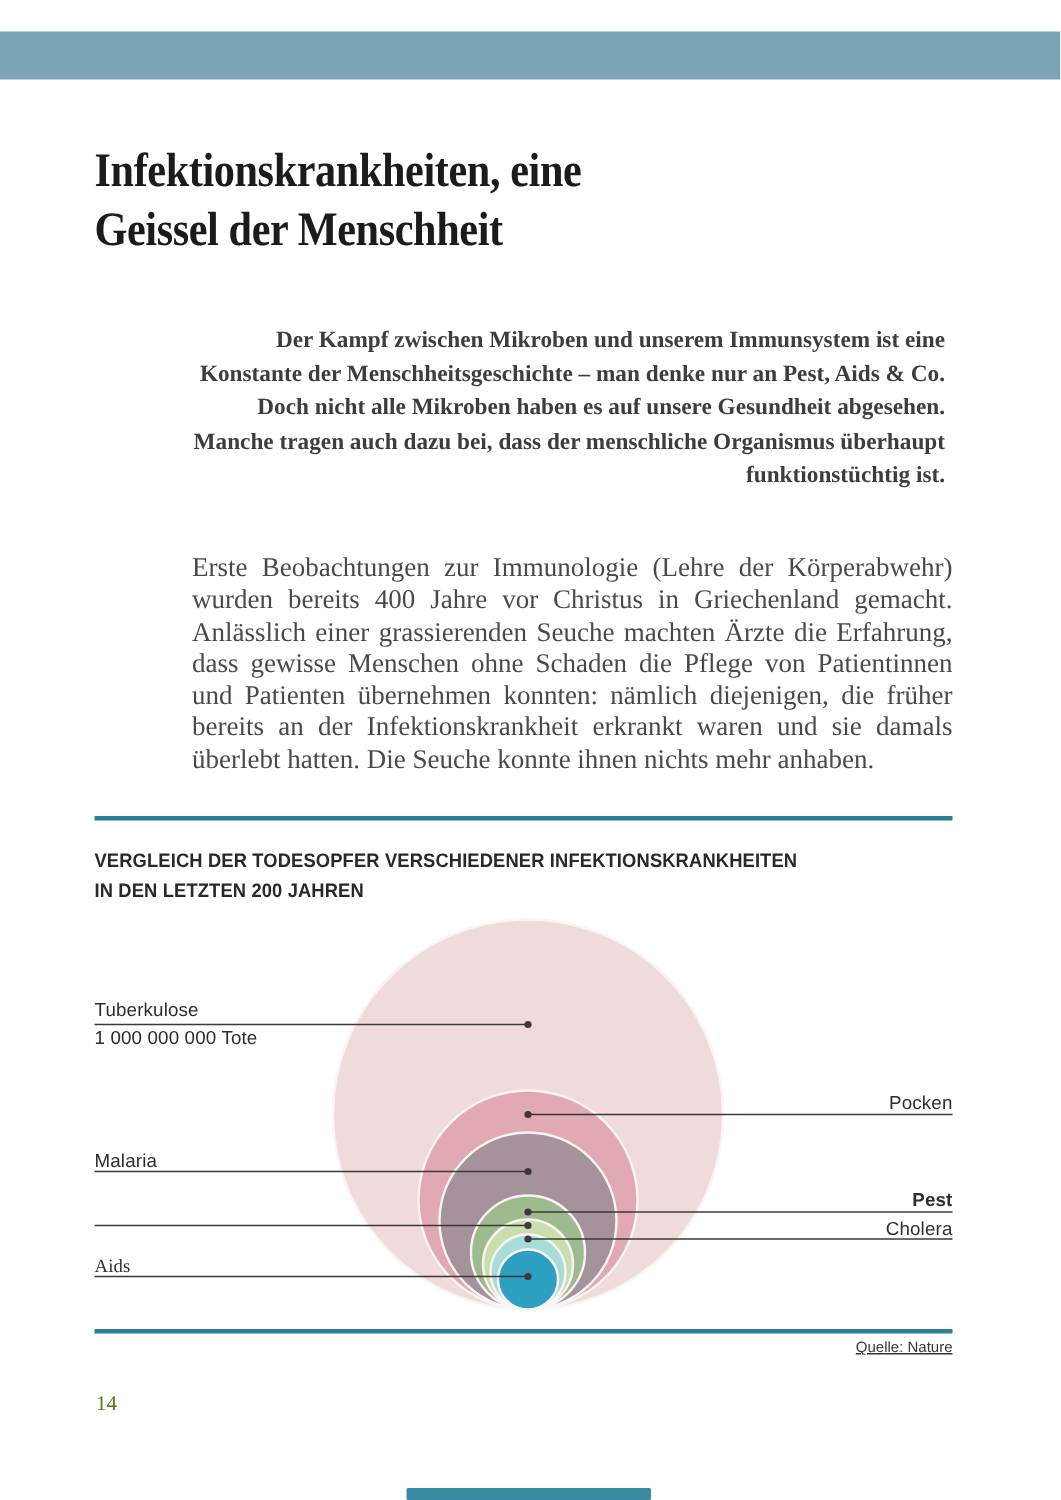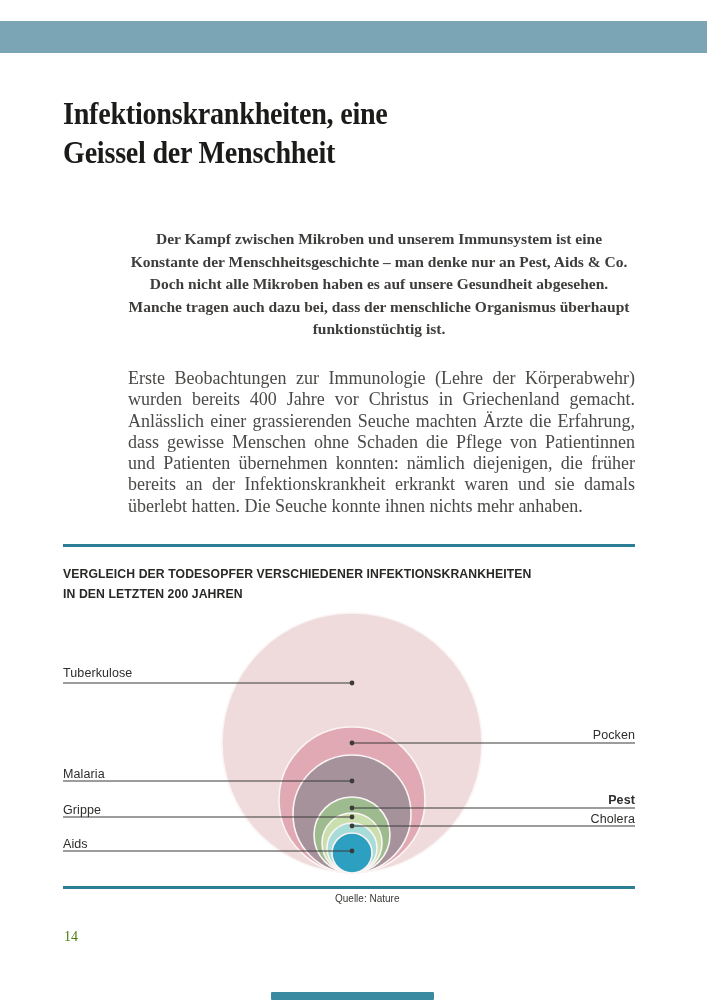--- a/index.html
+++ b/index.html
@@ -20,24 +20,24 @@
   }
   .title{
     position:absolute;left:63px;top:94px;width:620px;margin:0;
     font-family:"Liberation Serif", serif;
     font-size:32px;line-height:39px;font-weight:700;
     color:#1b1b19;white-space:pre-line;
     transform:scaleX(0.88);transform-origin:left top;
     letter-spacing:-0.3px;z-index:2;
   }
   .lead{
-    position:absolute;left:128px;top:228px;width:502px;margin:0;
+    position:absolute;left:128px;top:216px;width:502px;margin:0;
     font-family:"Liberation Serif", serif;
     font-size:15.5px;line-height:22.5px;font-weight:700;
-    color:#3e3d3b;text-align:center;z-index:2;
+    color:#3e3d3b;text-align:right;z-index:2;
   }
   .body-text{
     position:absolute;left:128px;top:368px;width:507px;margin:0;
     font-family:"Liberation Serif", serif;
     font-size:18px;line-height:21.3px;font-weight:400;
     color:#4a4947;text-align:justify;hyphens:auto;z-index:2;
   }
   .rule{position:absolute;left:63px;width:572px;background:#2c7e96;z-index:2;}
   .rule-top{top:544px;height:2.5px;}
   .rule-bottom{top:886px;height:3px;}
@@ -53,28 +53,28 @@
     position:absolute;
     font-family:"Liberation Sans", sans-serif;
     font-size:12.5px;line-height:19px;font-weight:400;
     color:#2e2d2b;letter-spacing:0.1px;z-index:2;
   }
   .lbl-left{left:63px;text-align:left;width:260px;}
   .lbl-right{right:72px;text-align:right;width:260px;}
   .lbl-tuberkulose{top:664px;}
   .lbl-malaria{top:765px;}
   .lbl-grippe{top:801px;}
-  .lbl-aids{top:835px;}
+  .lbl-aids{top:835px;font-family:Liberation Serif, serif;}
   .lbl-pocken{top:726px;}
   .lbl-pest{top:791px;font-weight:bold;}
   .lbl-cholera{top:810px;}
   .source{
     position:absolute;right:72px;top:893px;width:300px;
     font-family:"Liberation Sans", sans-serif;
-    font-size:10px;color:#393836;z-index:2;
+    font-size:10px;color:#393836;text-align:right;z-index:2;text-decoration:underline;
   }
   .page-number{
     position:absolute;left:64px;top:929px;
     font-family:"Liberation Serif", serif;
     font-size:14px;color:#4d7c0f;z-index:2;
   }
   .bottom-bar{
     position:absolute;left:271px;top:992px;width:163px;height:8px;
     background:#3a8aa2;border-radius:1px;z-index:2;
   }
@@ -117,25 +117,25 @@
 
   <p class="body-text" lang="de">Erste Beobachtungen zur Immunologie (Lehre der Körperabwehr) wurden bereits 400 Jahre vor Christus in Griechenland gemacht. Anlässlich einer grassierenden Seuche machten Ärzte die Erfahrung, dass gewisse Menschen ohne Schaden die Pflege von Patientinnen und Patienten übernehmen konnten: nämlich diejenigen, die früher bereits an der Infektionskrankheit erkrankt waren und sie damals überlebt hatten. Die Seuche konnte ihnen nichts mehr anhaben.</p>
 
   <div class="rule rule-top"></div>
 
   <h2 class="chart-title">VERGLEICH DER TODESOPFER VERSCHIEDENER INFEKTIONSKRANKHEITEN
 IN DEN LETZTEN 200 JAHREN</h2>
 
   <div class="lbl lbl-left lbl-tuberkulose">
     <div>Tuberkulose</div>
+    <div>1 000 000 000 Tote</div>
   </div>
   <div class="lbl lbl-left lbl-malaria">Malaria</div>
   <div class="lbl lbl-right lbl-pocken">Pocken</div>
   <div class="lbl lbl-right lbl-pest">Pest</div>
-  <div class="lbl lbl-left lbl-grippe">Grippe</div>
   <div class="lbl lbl-right lbl-cholera">Cholera</div>
   <div class="lbl lbl-left lbl-aids">Aids</div>
 
   <div class="rule rule-bottom"></div>
 
   <div class="source">Quelle: Nature</div>
 
   <div class="page-number">14</div>
 
   <div class="bottom-bar"></div>

